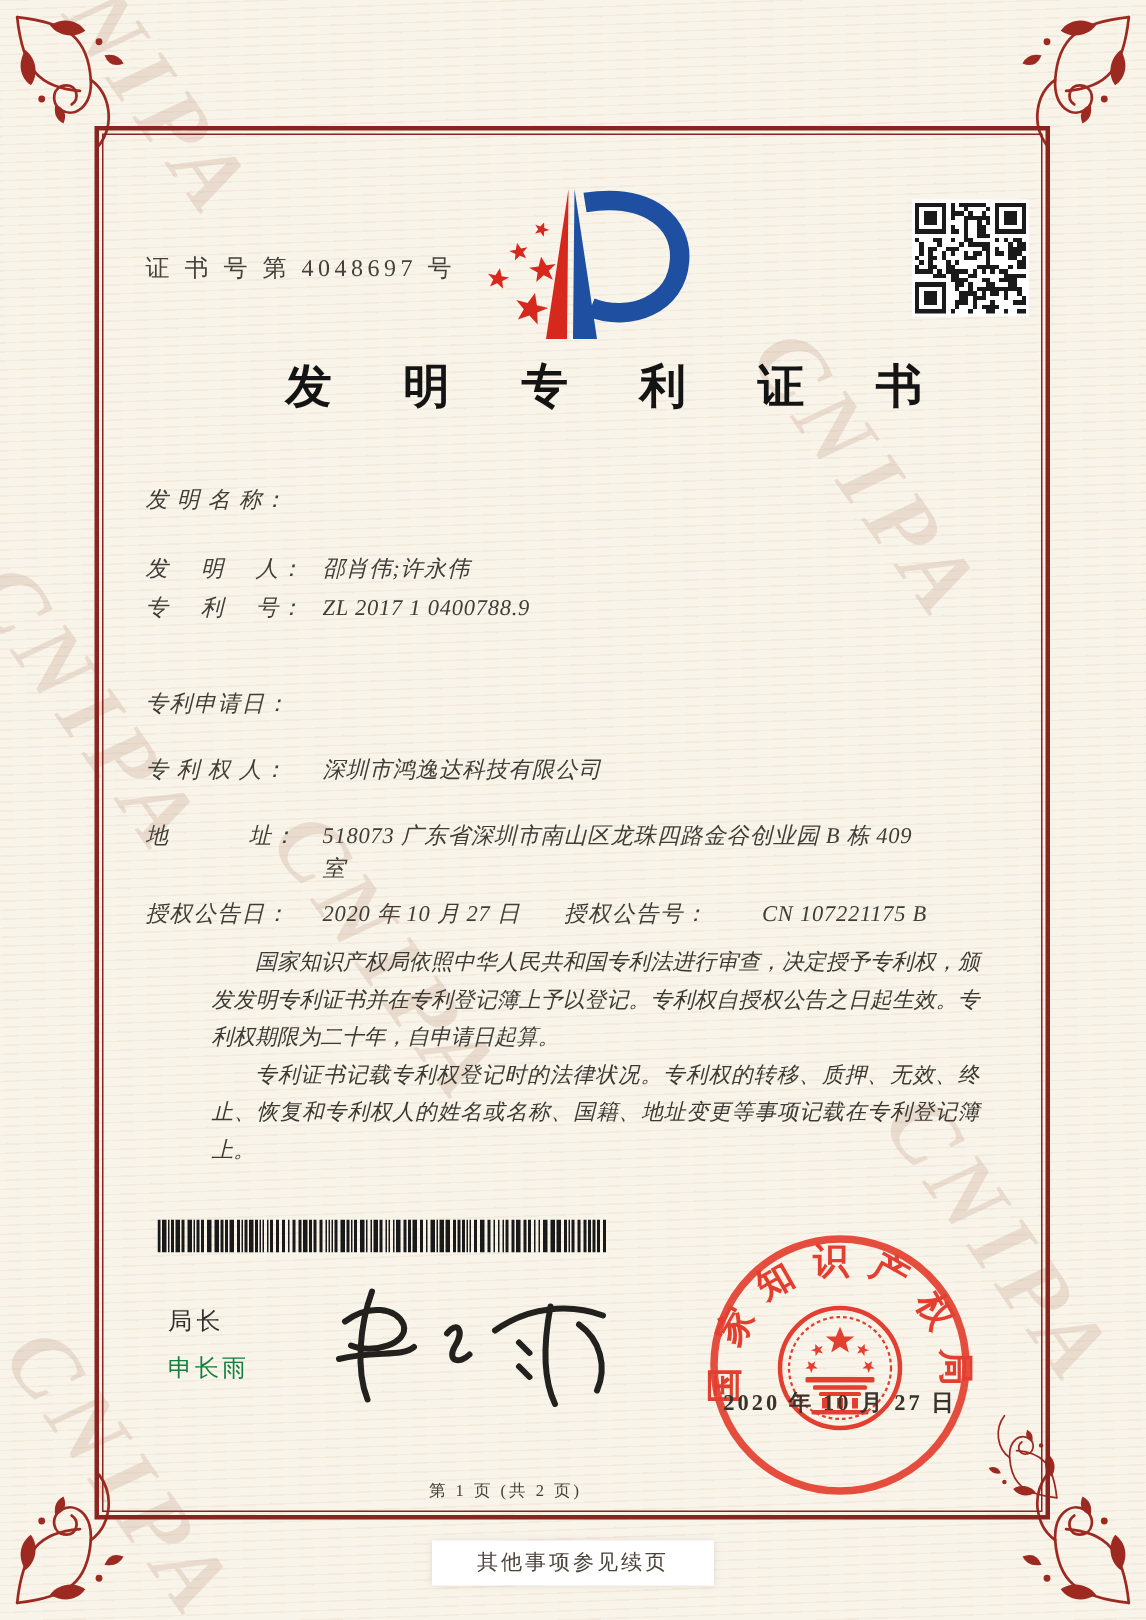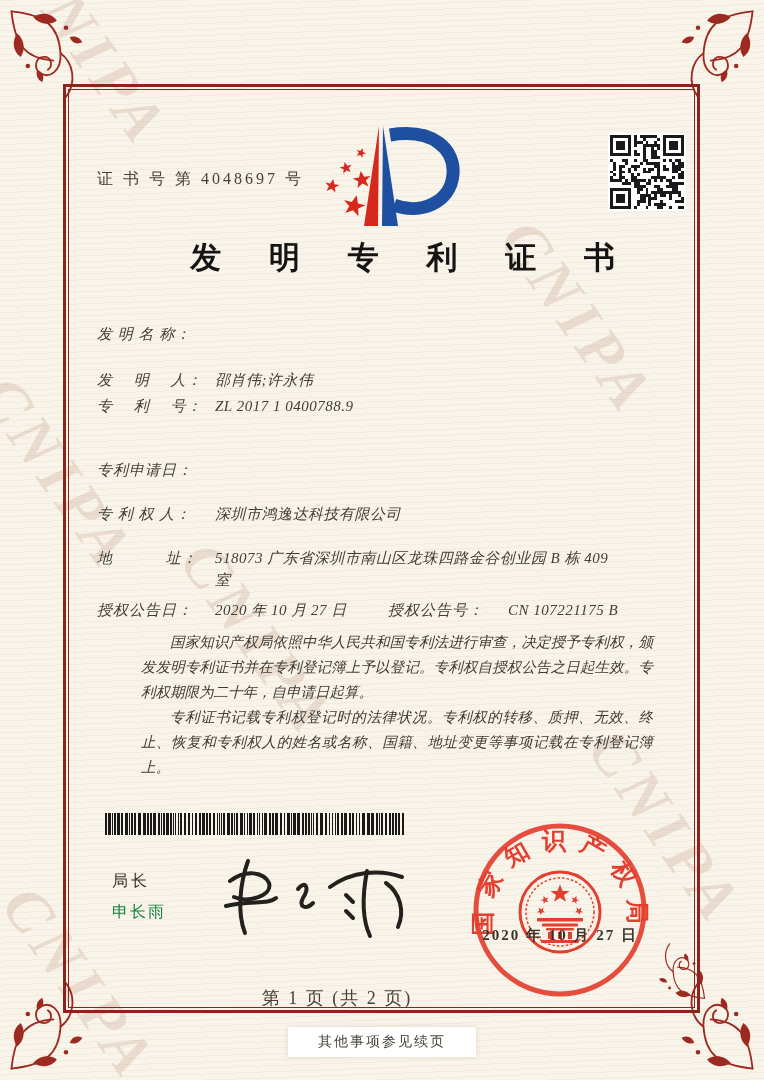--- a/index.html
+++ b/index.html
@@ -27,37 +27,37 @@
   .abs{position:absolute;}
   .cert-no{left:97px;top:124px;font-size:16px;letter-spacing:3px;color:#454039;margin-top:45px;}
   .logo{left:302px;top:124px;width:160px;height:108px;}
   .qr{left:608px;top:133px;width:74px;height:74px;background:#fff;padding:2px;}
   .title{left:63px;top:237px;width:631px;text-align:center;font-size:31px;font-weight:700;
          letter-spacing:20px;text-indent:20px;color:#141414;padding-left:24px;}
 
   .row{left:97px;width:512px;font-size:15px;color:#413d37;line-height:1.45;font-style:italic;}
   .row .lbl{position:absolute;left:0;top:0;width:118px;letter-spacing:1px;white-space:pre;}
   .row .val{display:block;margin-left:118px;width:394px;letter-spacing:.5px;}
-  .pair2 .lbl2{position:absolute;left:291px;top:0;letter-spacing:1px;}
+  .pair2 .lbl2{position:absolute;left:279px;top:0;letter-spacing:1px;}
   .pair2 .val2{position:absolute;left:411px;top:0;letter-spacing:.5px;white-space:nowrap;}
 
   .paras{left:97px;top:630px;width:512px;font-size:14.5px;line-height:25px;
          font-style:italic;color:#3e3a33;text-align:justify;margin-left:44px;}
   .paras p{margin:0;text-indent:2em;}
 
   .barcode{left:105px;top:813px;width:303px;height:22px;}
   .signer-title{left:112px;top:871px;font-size:16px;letter-spacing:3px;color:#33302b;font-family:"Liberation Sans","DejaVu Sans",sans-serif;}
   .signer-name{left:112px;top:902px;font-size:16px;letter-spacing:2px;color:#15803d;font-family:"Liberation Sans","DejaVu Sans",sans-serif;}
   .signature{left:218px;top:843px;width:200px;height:100px;}
 
   .seal{left:470px;top:820px;width:180px;height:180px;opacity:.93;}
   .seal-date{left:470px;top:926px;width:180px;text-align:center;font-size:15px;
              letter-spacing:2px;color:#3a332c;font-weight:600;z-index:5;}
 
-  .page-indicator{left:63px;top:986px;width:548px;text-align:center;font-size:18px;
+  .page-indicator{left:63px;top:986px;width:548px;text-align:center;font-size:11px;
                   letter-spacing:2px;color:#45403a;}
   .note{left:50%;top:1027px;transform:translateX(-50%);background:#ffffff;
         padding:6px 30px;font-size:14px;letter-spacing:2px;color:#4a443c;
         box-shadow:0 0 5px rgba(120,90,60,.18);white-space:nowrap;z-index:6;}
 
   .corner{position:absolute;width:100px;height:100px;}
   .c-tl{left:6px;top:6px;}
   .c-tr{left:658px;top:6px;transform:scaleX(-1);}
   .c-bl{left:6px;top:974px;transform:scaleY(-1);}
   .c-br{left:658px;top:974px;transform:scale(-1,-1);}

